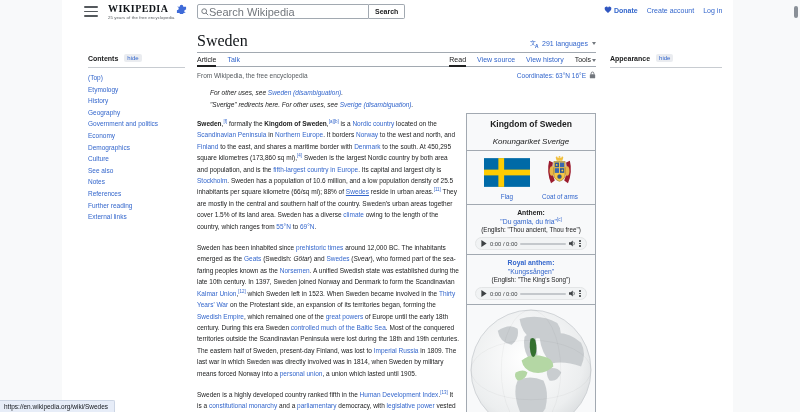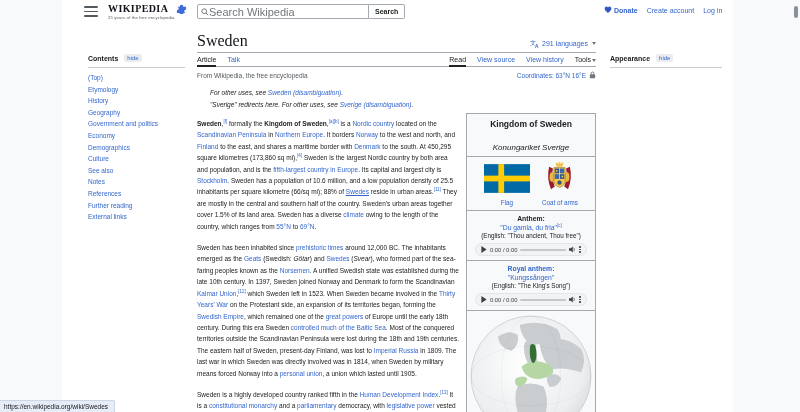--- a/index.html
+++ b/index.html
@@ -58,21 +58,21 @@
   .content p { margin-bottom:10px; text-align:left; }
   .lnk { color:#3366cc; cursor:pointer; }
   .und { text-decoration:underline; }
   .b { font-weight:bold; }
   .i { font-style:italic; }
   sup.ref { color:#3366cc; font-size:4.5px; vertical-align:super; line-height:0; cursor:pointer; }
 
   
   .infobox { position:absolute; left:466px; top:113px; width:130px; background:#f8f9fa; border:1px solid #a2a9b1; padding:3px; text-align:center; }
   .ib-title { font-size:8.5px; font-weight:bold; margin-top:2px; }
-  .ib-native { font-size:8px; font-style:italic; margin-top:14px; }
+  .ib-native { font-size:8px; font-style:italic; margin-top:8px; }
   .ib-div { border-top:1px solid #a2a9b1; margin:4px -3px; }
   .ib-flagrow { display:flex; justify-content:center; align-items:flex-end; gap:12px; margin:3px 0 1px; }
   .ib-cap { font-size:6.3px; color:#3366cc; margin-top:2px; cursor:pointer; }
   .ib-label { font-size:6.8px; font-weight:bold; margin-top:1px; }
   .ib-link { font-size:6.8px; color:#3366cc; margin-top:1.5px; cursor:pointer; }
   .ib-eng { font-size:6.3px; margin-top:1.5px; }
   .player { height:13px; background:#f1f3f4; border:1px solid #e3e5e6; border-radius:7px; margin:4px 5px 2px; display:flex; align-items:center; padding:0 5px; gap:3px; cursor:pointer; }
   .ptime { font-size:5.8px; color:#3c4043; white-space:nowrap; }
   .ptrack { flex:1; height:2px; background:#c4c8cc; border-radius:1px; }
   .kebab { display:flex; flex-direction:column; gap:1px; }

